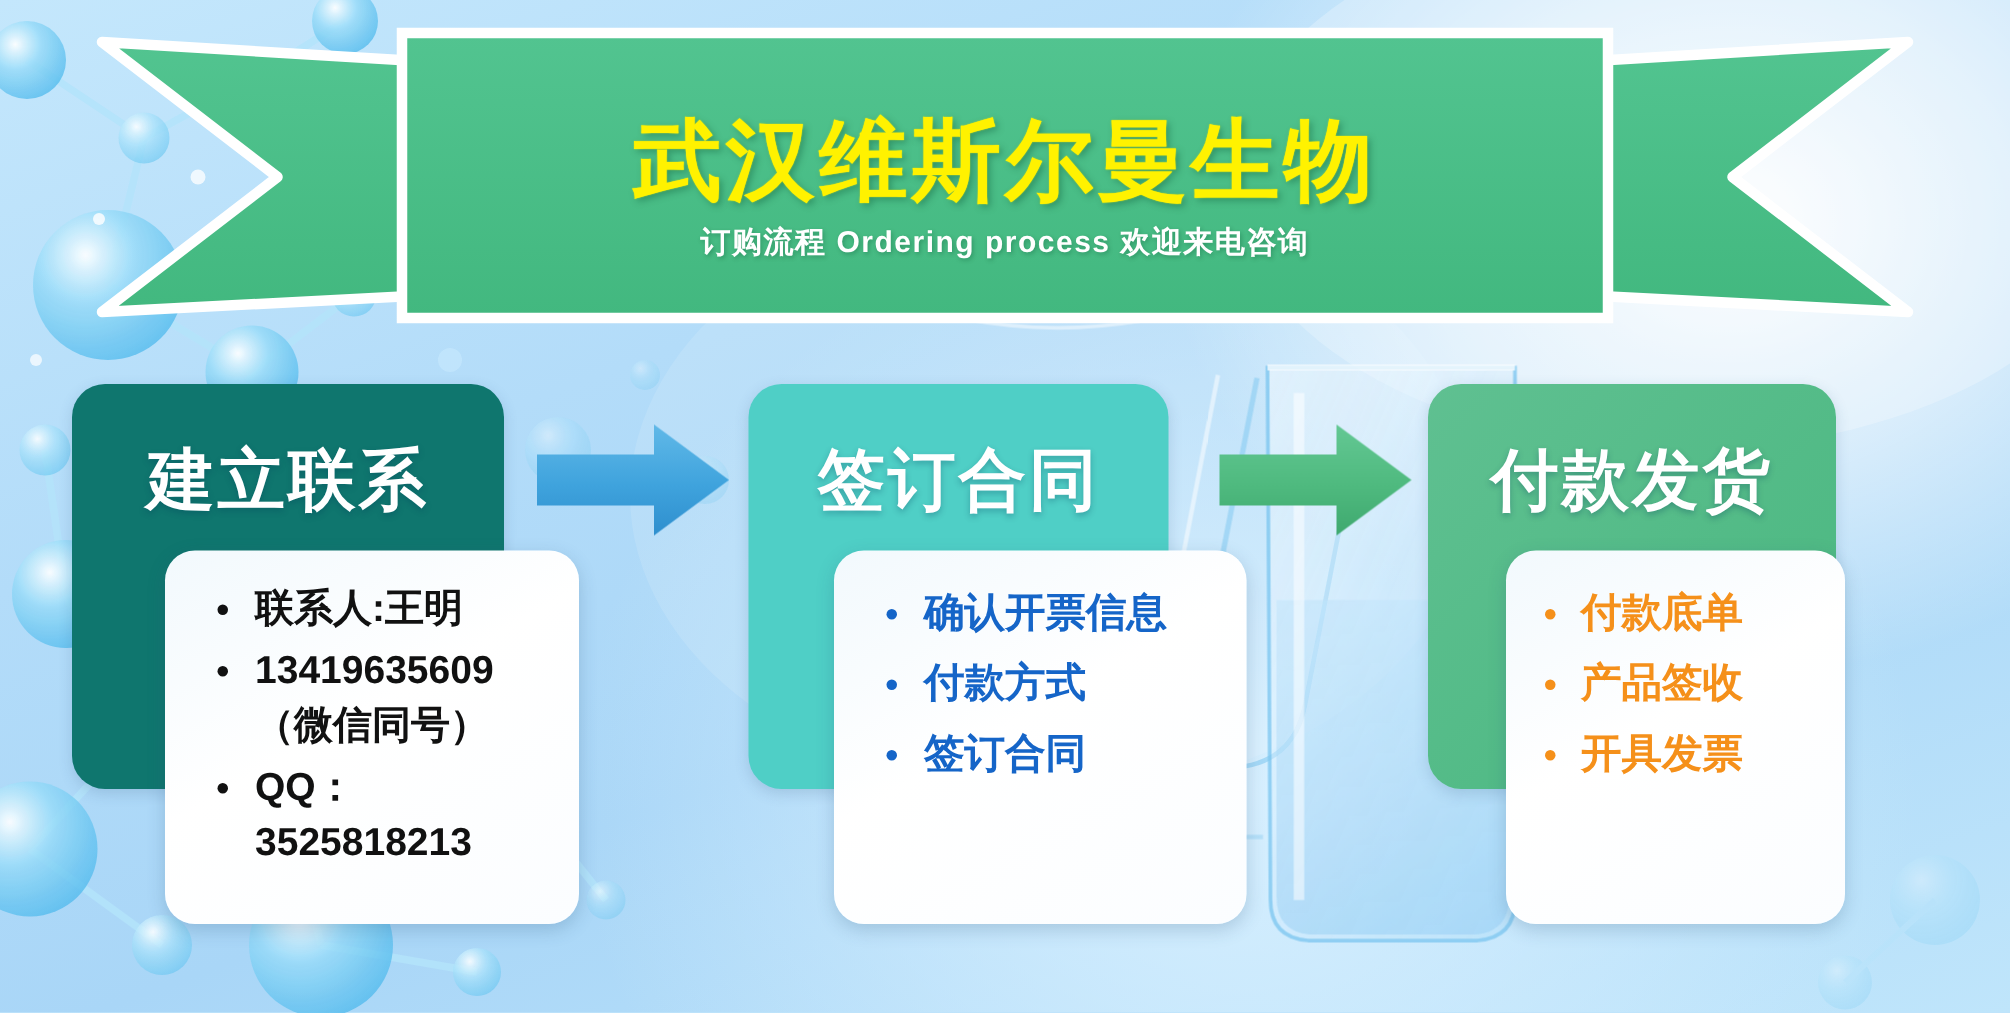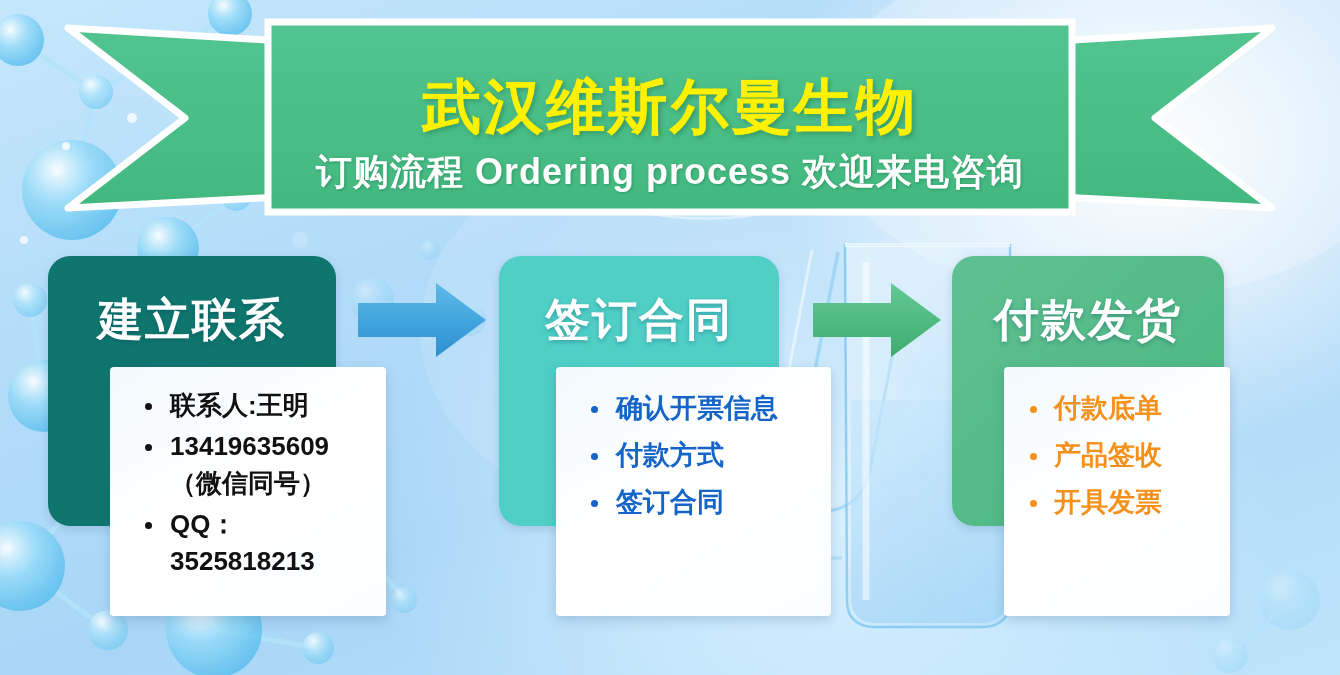--- a/index.html
+++ b/index.html
@@ -29,21 +29,21 @@
   }
   .card-head span{
     position:absolute;left:0;right:0;
     text-align:center;
     color:#ffffff;font-weight:bold;
     letter-spacing:2px;
     text-shadow:0 2px 4px rgba(0,60,90,.30);
     white-space:nowrap;
   }
   .card-body{
-    position:absolute;border-radius:4px;
+    position:absolute;border-radius:20px;
     background:linear-gradient(150deg,#f2f9fd 0%,#ffffff 45%,#fbfdff 100%);
     box-shadow:0 4px 12px rgba(40,80,120,.22);
     box-sizing:border-box;
     text-decoration:underline;
   }
   .card-body ul{
     list-style:none;margin:0;padding:0;
     position:absolute;left:0;right:0;
   }
   .card-body li{
@@ -226,21 +226,21 @@
     <path d="M1272 28 L1040 42 L1040 196 L1272 208 L1155 118 Z" fill="url(#gGreen)" stroke="#ffffff" stroke-width="7" stroke-linejoin="round"></path>
 
     <path d="M268 22 L1072 22 L1072 212 L268 212 Z" fill="url(#gGreen)" stroke="#ffffff" stroke-width="7" stroke-linejoin="miter"></path>
   </svg>
 
   <div style="position:absolute;left:268px;top:22px;width:804px;height:190px;">
     <div style="position:absolute;left:0;right:0;top:46px;text-align:center;
                 color:#fff200;font-size:59px;font-weight:bold;letter-spacing:3px;
                 text-shadow:0 0 1px #fff200, 2px 2px 5px rgba(0,70,40,.35);">武汉维斯尔曼生物</div>
     <div style="position:absolute;left:0;right:0;top:126px;text-align:center;
-                color:#ffffff;font-size:36px;font-weight:bold;letter-spacing:1px;
+                color:#ffffff;font-size:20px;font-weight:bold;letter-spacing:1px;
                 text-shadow:1px 1px 3px rgba(0,70,40,.30);">订购流程  Ordering process 欢迎来电咨询</div>
   </div>
 
   <svg class="arrow" id="arrow1" viewBox="0 0 132 78">
     <defs>
       <linearGradient id="aBlue" x1="0" y1="0" x2="0" y2="1">
         <stop offset="0%" stop-color="#61b9e8"></stop>
         <stop offset="55%" stop-color="#3fa3dd"></stop>
         <stop offset="100%" stop-color="#2f8fce"></stop>
       </linearGradient>

